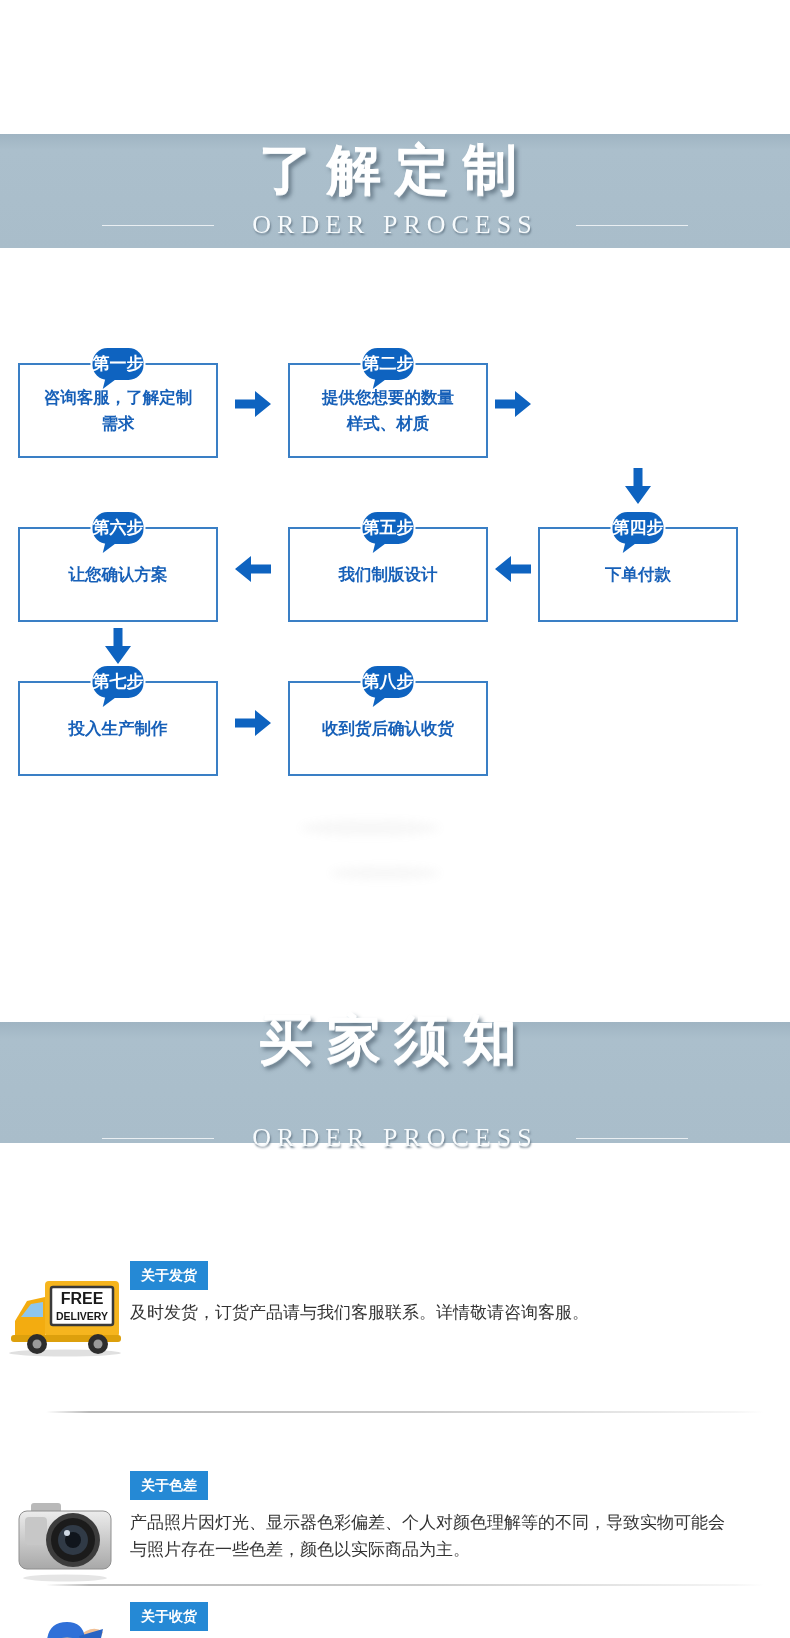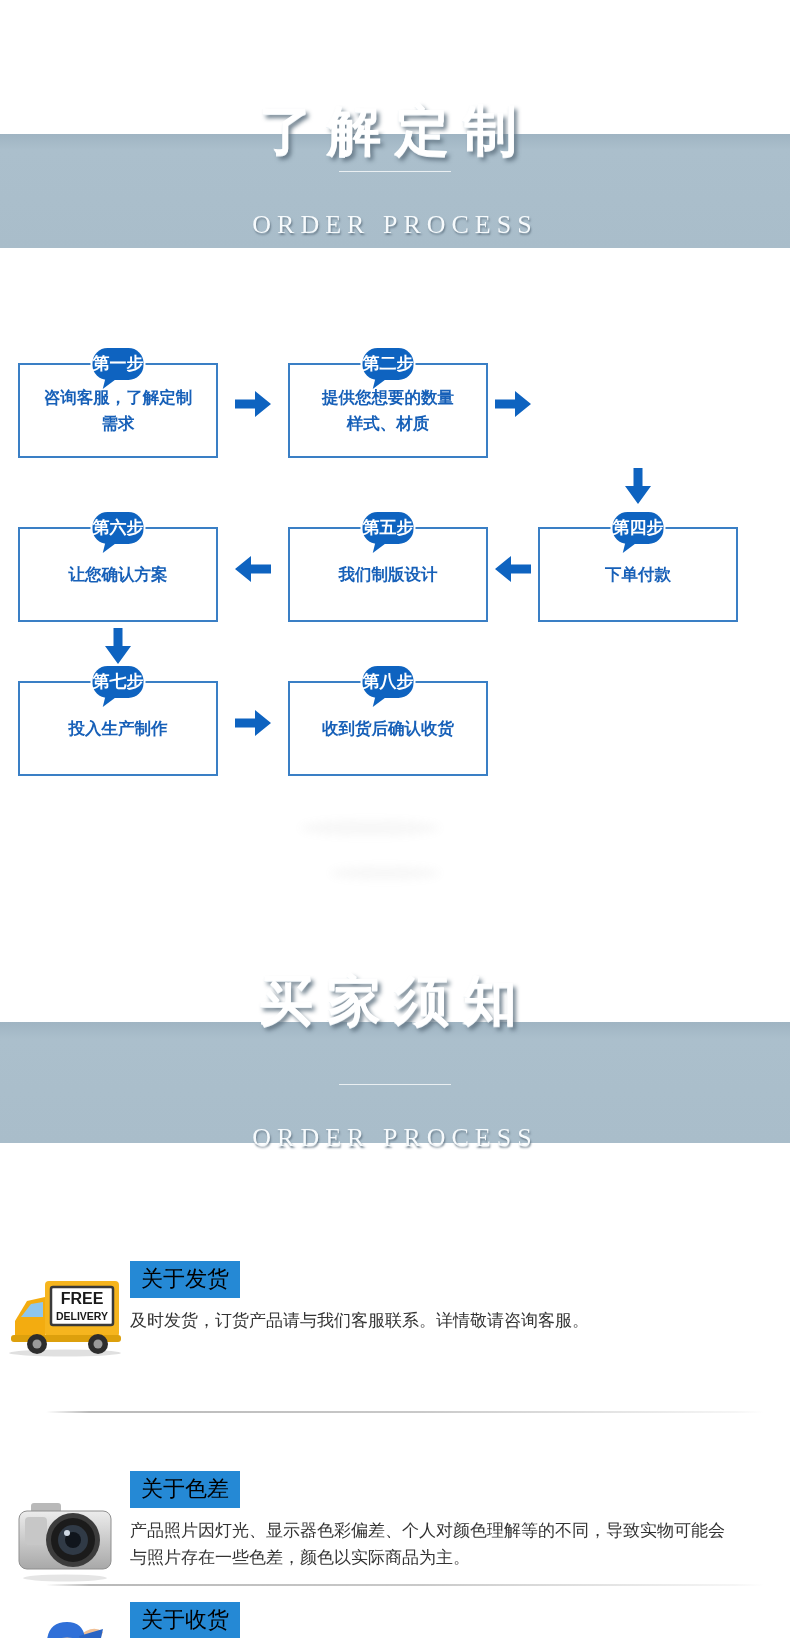--- a/index.html
+++ b/index.html
@@ -6,21 +6,21 @@
   .page{width:790px;height:1638px;position:relative;background:#fff;overflow:hidden;
         font-family:"Liberation Sans","DejaVu Sans",sans-serif;}
 
   
   .banner{margin-top:134px;width:790px;height:114px;
           background:linear-gradient(#9fb4c2,#abbfcc 14%,#a9bdca);
           display:flex;flex-direction:column;align-items:center;justify-content:center;}
   .banner.second{margin-top:90px;height:121px;gap:43px;}
   .banner-title{font-size:54px;font-weight:900;letter-spacing:14px;color:#ffffff;
                 text-shadow:0 1px 0 #eef3f6,3px 4px 4px rgba(96,115,130,.9);line-height:1;}
-  .banner-sub{display:flex;align-items:center;gap:38px;margin-top:14px;flex-direction:column;}
+  .banner-sub{display:flex;align-items:center;gap:38px;margin-top:14px;}
   .banner-sub-text{font-family:"Liberation Serif","DejaVu Serif",serif;font-size:26px;
                    letter-spacing:6px;color:#f6fafc;
                    text-shadow:1px 2px 2px rgba(96,115,130,.85);}
   .rule{width:112px;height:1px;background:rgba(255,255,255,.75);}
 
   
   .flow{margin:100px 18px 0;display:grid;
         grid-template-columns:200px 70px 200px 50px 200px;
         grid-template-rows:112px 52px 114px 40px 114px;}
   .step{position:relative;padding-top:15px;align-self:start;width:200px;}
@@ -47,22 +47,22 @@
   .notices{margin-top:118px;padding-right:26px;}
   .notice{display:flex;}
   .notice.n1{min-height:150px;}
   .notice.n2{min-height:113px;padding-top:14px;margin-top:44px;}
   .notice.n3{min-height:133px;padding-top:16px;}
   .n-icon{width:130px;flex:none;display:flex;justify-content:center;align-items:flex-start;}
   .n-icon.truck{padding-top:14px;}
   .n-icon.cam{padding-top:26px;}
   .n-icon.man{padding-top:10px;}
   .n-body{flex:1;}
-  .n-badge{display:inline-block;background:#2589d5;color:#000000;font-weight:normal;
-           font-size:22px;line-height:1;padding:7px 11px 8px;margin-bottom:10px;}
+  .n-badge{display:inline-block;background:#2589d5;color:#ffffff;font-weight:bold;
+           font-size:14px;line-height:1;padding:7px 11px 8px;margin-bottom:10px;}
   .n-text{font-size:17px;color:#333;line-height:1.58;white-space:pre-line;}
   .divider{height:2px;margin-left:46px;border-radius:2px;
            background:linear-gradient(90deg,rgba(150,150,150,0) 0,#b9b9b9 6%,#c9c9c9 52%,
                       rgba(190,190,190,.15) 96%,rgba(190,190,190,0));}
 </style>
 </head>
 <body>
 
 <div class="page">
 

